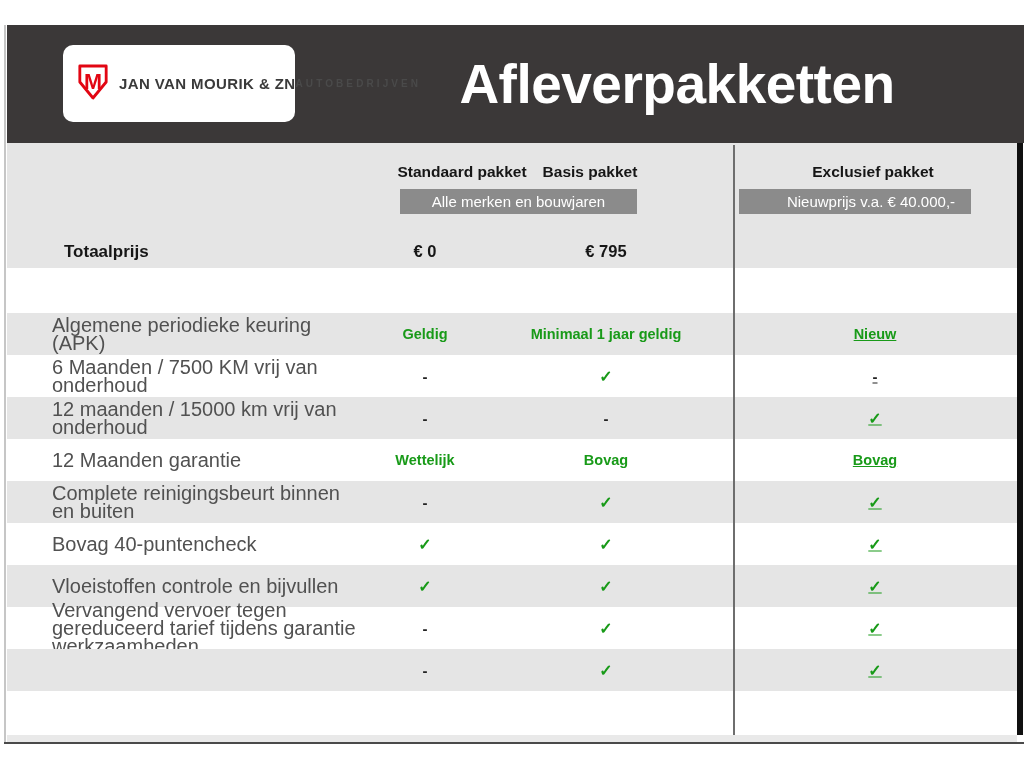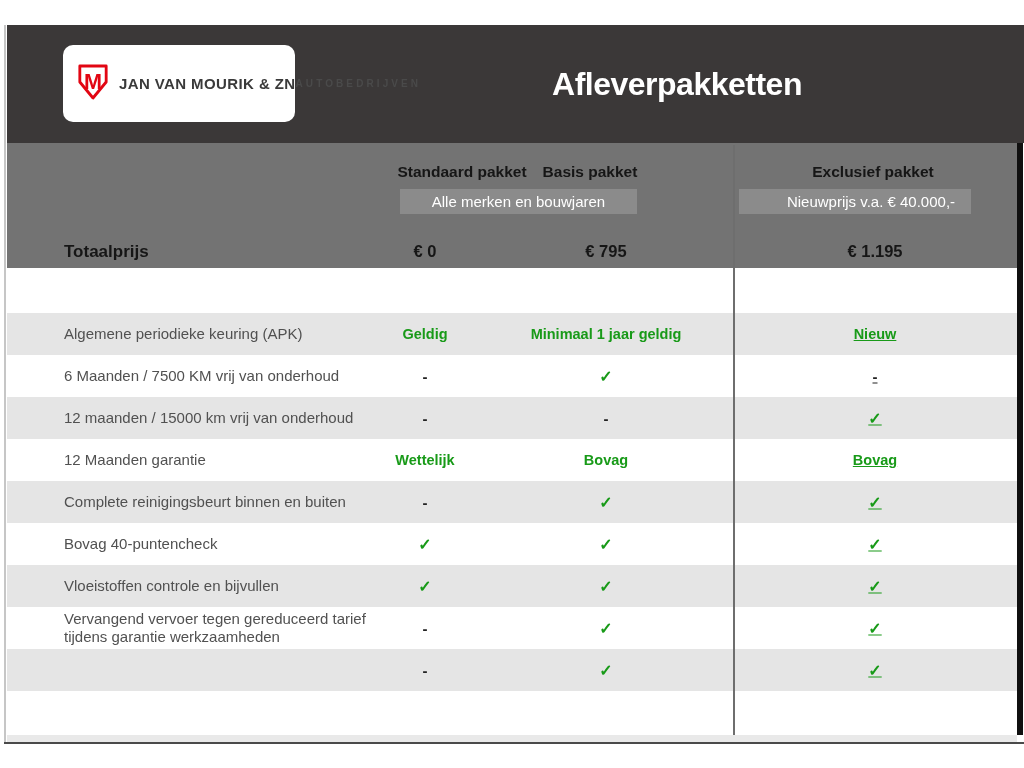--- a/index.html
+++ b/index.html
@@ -19,25 +19,25 @@
   .dark-header{position:absolute;left:7px;top:25px;right:0;height:118px;background:#3b3838;}
   .logo-card{
     position:absolute;left:56px;top:20px;width:232px;height:77px;background:#ffffff;
     border-radius:10px;display:flex;align-items:center;padding-left:14px;box-sizing:border-box;gap:10px;
   }
   .brand-text{display:flex;flex-direction:row;}
   .brand-name{font-size:15px;font-weight:800;color:#3a3a3a;letter-spacing:.4px;white-space:nowrap;}
   .brand-sub{font-size:10px;font-weight:700;color:#4a4a4a;letter-spacing:3.1px;margin-top:3px;white-space:nowrap;}
   .page-title{
     position:absolute;left:435px;top:28px;width:470px;height:62px;line-height:62px;
-    text-align:center;color:#ffffff;font-size:32px;font-weight:800;letter-spacing:-.5px;white-space:nowrap;
+    text-align:center;color:#ffffff;font-size:55px;font-weight:800;letter-spacing:-.5px;white-space:nowrap;
   }
 
   
-  .pkg-band{position:absolute;left:7px;top:143px;width:1010px;height:125px;background:#737373;}
+  .pkg-band{position:absolute;left:7px;top:143px;width:1010px;height:125px;background:#e5e5e5;}
   .pkg-band .col-head{
     position:absolute;top:20px;width:200px;text-align:center;
     font-size:15.5px;font-weight:700;color:#161616;white-space:nowrap;
   }
   .head-standaard{left:355px;}
   .head-basis{left:483px;}
   .head-exclusief{left:766px;}
   .badge{
     position:absolute;top:46px;height:25px;line-height:25px;background:#8b8b8b;
     color:#ffffff;font-size:15px;font-weight:400;text-align:center;white-space:nowrap;
@@ -48,22 +48,22 @@
   .total-val{position:absolute;top:99px;width:200px;text-align:center;font-size:16.5px;font-weight:700;color:#161616;}
   .tv-s{left:318px;}
   .tv-b{left:499px;}
   .tv-e{left:768px;}
 
   
   .rows{position:absolute;left:7px;top:313px;width:1010px;}
   .row{position:relative;height:42px;}
   .row.alt{background:#e5e5e5;}
   .row-label{
-    position:absolute;left:57px;top:50%;transform:translateY(-50%);
-    width:310px;font-size:15px;line-height:18px;color:#515151;
+    position:absolute;left:45px;top:50%;transform:translateY(-50%);
+    width:310px;font-size:20px;line-height:18px;color:#515151;
   }
   .cell{
     position:absolute;top:50%;transform:translateY(-50%);
     width:200px;text-align:center;white-space:nowrap;
   }
   .cell-s{left:318px;}
   .cell-b{left:499px;}
   .cell-e{left:768px;text-decoration:underline;}
   .cell.green{color:#189a18;font-weight:700;font-size:14.5px;}
   .cell.check{color:#189a18;font-weight:700;font-size:16px;}
@@ -92,21 +92,20 @@
 
 <div class="pkg-band">
   <div class="col-head head-standaard">Standaard pakket</div>
   <div class="col-head head-basis">Basis pakket</div>
   <div class="col-head head-exclusief">Exclusief pakket</div>
   <div class="badge badge-left">Alle merken en bouwjaren</div>
   <div class="badge badge-right">Nieuwprijs v.a. € 40.000,-</div>
   <div class="total-label">Totaalprijs</div>
   <div class="total-val tv-s">€ 0</div>
   <div class="total-val tv-b">€ 795</div>
-  <div class="total-val tv-e">€ 1.195</div>
 </div>
 
 <div class="rows">
   <div class="row alt">
     <div class="row-label">Algemene periodieke keuring (APK)</div>
     <div class="cell cell-s green">Geldig</div>
     <div class="cell cell-b green">Minimaal 1 jaar geldig</div>
     <div class="cell cell-e green">Nieuw</div>
   </div>
   <div class="row">

